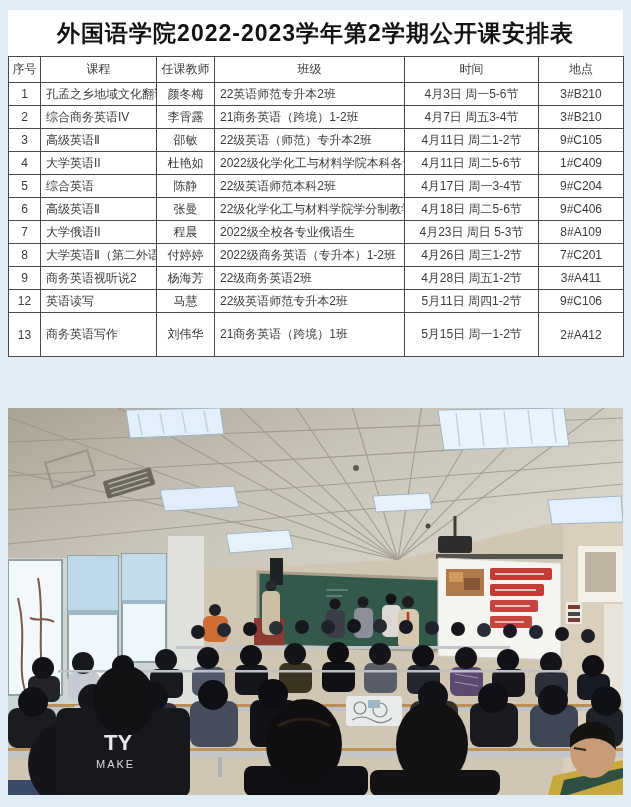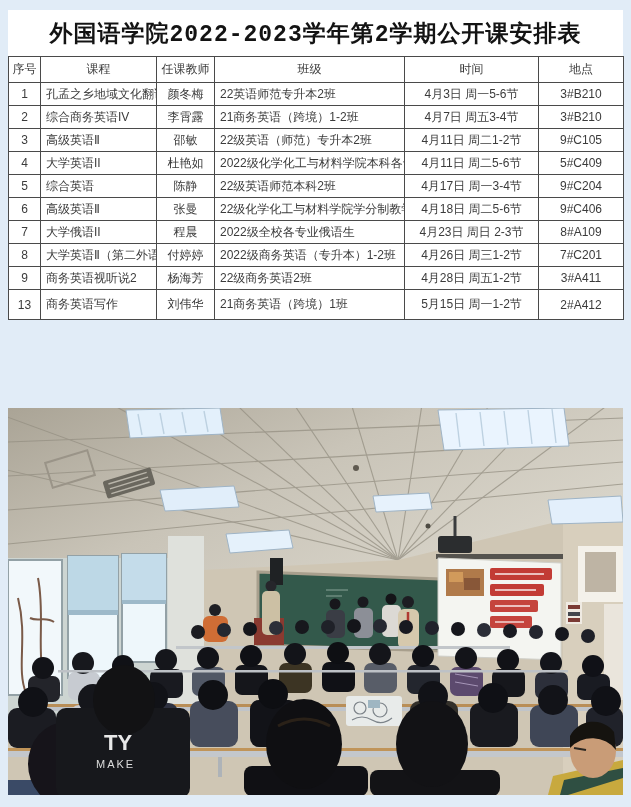--- a/index.html
+++ b/index.html
@@ -14,40 +14,39 @@
     background:#ffffff;
   }
   .title{
     text-align:center;
     font-weight:bold;
     font-size:23px;
     color:#131313;
     letter-spacing:1px;
     padding:8px 0 7px 0;
     white-space:nowrap;
-    font-family:Liberation Mono, monospace;
   }
   table.schedule{
     border-collapse:collapse;
     width:615px;
     table-layout:fixed;
     font-size:12px;
     color:#3b3b3b;
   }
   .schedule th,.schedule td{
     border:1px solid #4a4a4a;
     padding:1px 3px;
     font-weight:normal;
     overflow:hidden;
     white-space:nowrap;
     text-align:center;
   }
   .schedule th{height:23px;}
   .schedule tr{height:23px;}
-  .schedule tbody tr:last-child{height:30px;}
+  .schedule tbody tr:last-child{height:44px;}
   .schedule td:nth-child(2),.schedule td:nth-child(4){
     text-align:left;padding-left:5px;
   }
   .photo{
     position:absolute;left:8px;top:408px;width:615px;height:387px;
     background:#a9aca8;overflow:hidden;
   }
   .photo svg{display:block;}
 </style>
 </head>
@@ -99,21 +98,21 @@
     <td>22级英语（师范）专升本2班</td>
     <td>4月11日 周二1-2节</td>
     <td>9#C105</td>
   </tr>
         <tr>
     <td>4</td>
     <td>大学英语II</td>
     <td>杜艳如</td>
     <td>2022级化学化工与材料学院本科各专业</td>
     <td>4月11日 周二5-6节</td>
-    <td>5#C409</td>
+    <td>1#C409</td>
   </tr>
         <tr>
     <td>5</td>
     <td>综合英语</td>
     <td>陈静</td>
     <td>22级英语师范本科2班</td>
     <td>4月17日 周一3-4节</td>
     <td>9#C204</td>
   </tr>
         <tr>
@@ -122,38 +121,46 @@
     <td>张曼</td>
     <td>22级化学化工与材料学院学分制教学班</td>
     <td>4月18日 周二5-6节</td>
     <td>9#C406</td>
   </tr>
         <tr>
     <td>7</td>
     <td>大学俄语II</td>
     <td>程晨</td>
     <td>2022级全校各专业俄语生</td>
-    <td>4月23日 周日 2-3节</td>
+    <td>4月23日 周日 5-3节</td>
     <td>8#A109</td>
   </tr>
         <tr>
     <td>8</td>
     <td>大学英语Ⅱ（第二外语）</td>
     <td>付婷婷</td>
     <td>2022级商务英语（专升本）1-2班</td>
     <td>4月26日 周三1-2节</td>
     <td>7#C201</td>
   </tr>
         <tr>
     <td>9</td>
     <td>商务英语视听说2</td>
     <td>杨海芳</td>
     <td>22级商务英语2班</td>
     <td>4月28日 周五1-2节</td>
     <td>3#A411</td>
+  </tr>
+        <tr>
+    <td>12</td>
+    <td>英语读写</td>
+    <td>马慧</td>
+    <td>22级英语师范专升本2班</td>
+    <td>5月11日 周四1-2节</td>
+    <td>9#C106</td>
   </tr>
         <tr>
     <td>13</td>
     <td>商务英语写作</td>
     <td>刘伟华</td>
     <td>21商务英语（跨境）1班</td>
     <td>5月15日 周一1-2节</td>
     <td>2#A412</td>
   </tr>
       </tbody>

